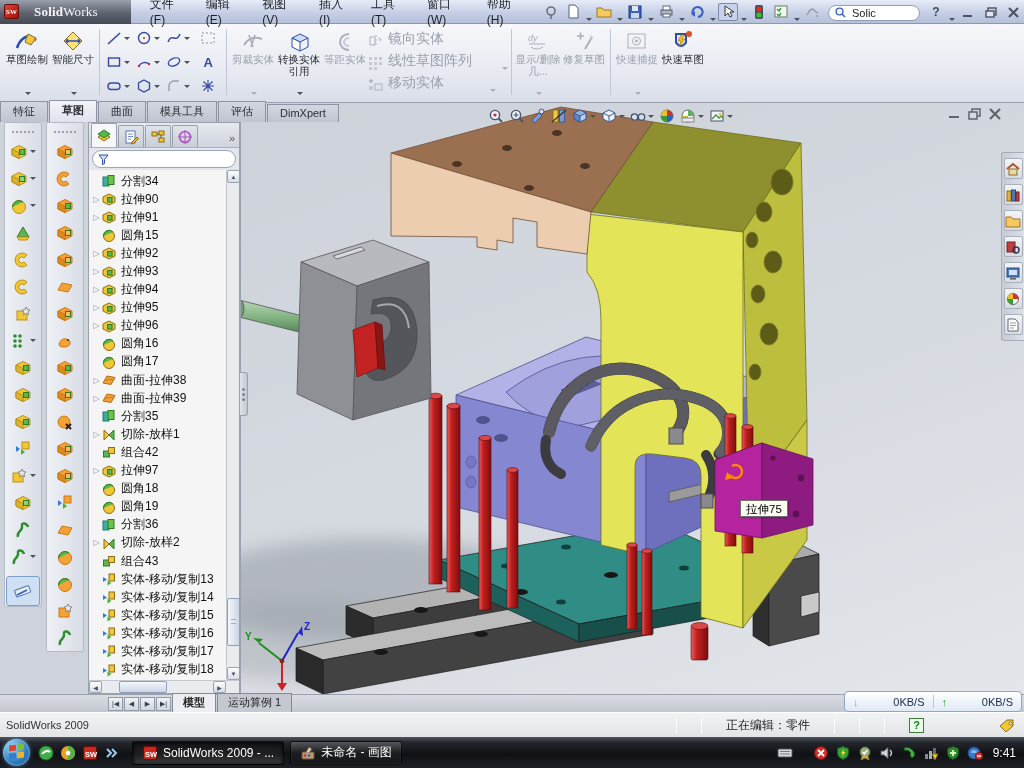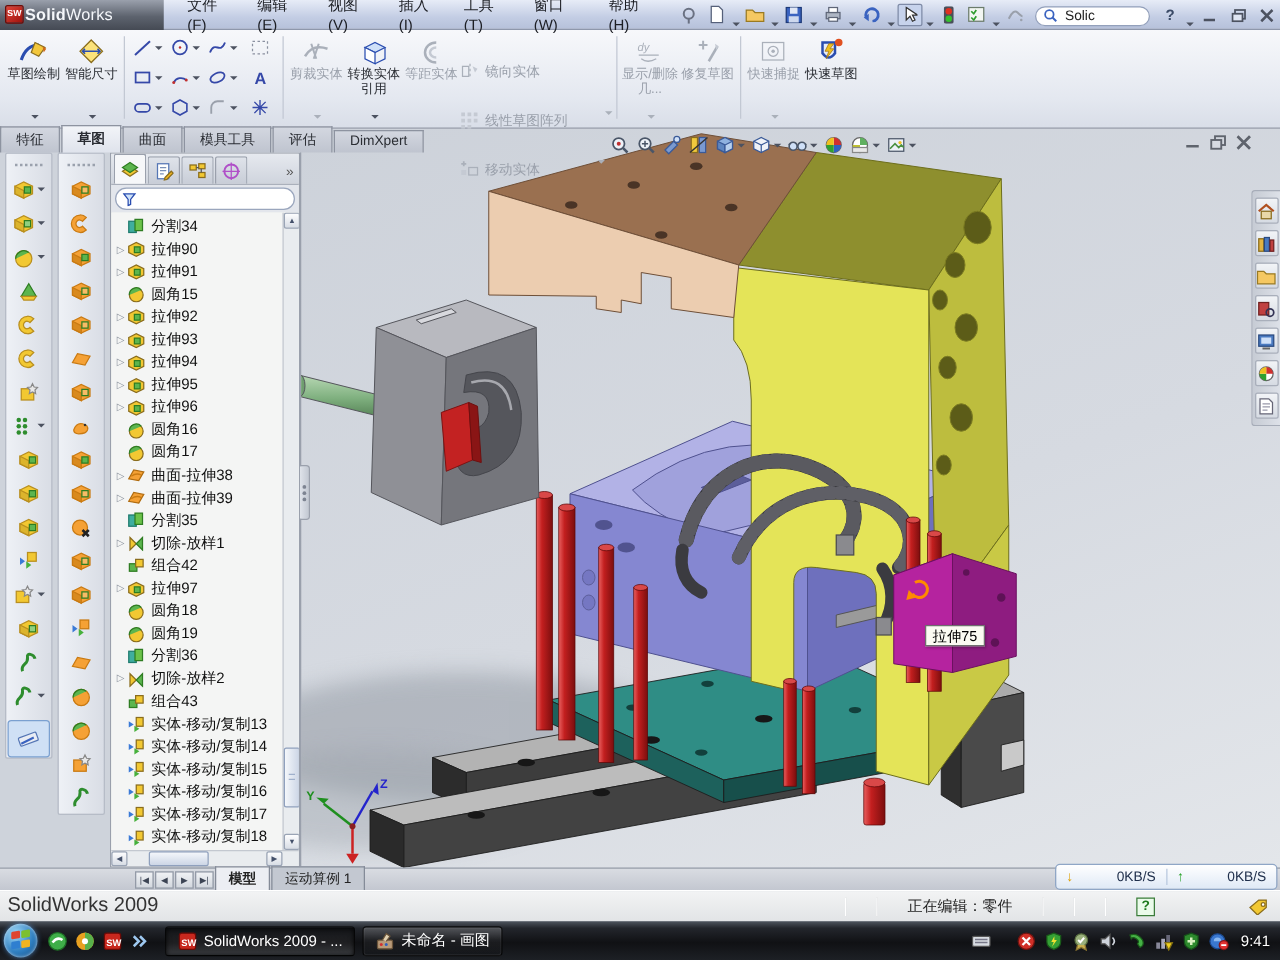--- a/index.html
+++ b/index.html
@@ -2,21 +2,21 @@
 <html><head>
 <meta charset="utf-8">
 <style>
   html,body{margin:0;padding:0;width:1024px;height:768px;overflow:hidden;
     font-family:"Liberation Sans","DejaVu Sans",sans-serif;-webkit-font-smoothing:antialiased;background:#ccd1d9;}
   *{box-sizing:border-box;}
   .abs{position:absolute;}
   
   #titlebar{left:0;top:0;width:1024px;height:24px;background:linear-gradient(#e7ecf7,#c3cde4 60%,#b6c1da);
     border-bottom:1px solid #8e97ab;display:flex;align-items:center;z-index:40;}
-  #brand{width:134px;height:24px;background:linear-gradient(#9aa0ac,#5d636e 55%,#454a54);display:flex;align-items:center;gap:1px;padding-left:4px;}
+  #brand{width:134px;height:24px;background:linear-gradient(#9aa0ac,#5d636e 55%,#454a54);display:flex;align-items:center;gap:15px;padding-left:4px;font-family:Liberation Serif, serif;}
   #swcube{width:15px;height:15px;background:linear-gradient(135deg,#e0453a,#9e120c);border-radius:2px;color:#fff;font-size:7px;font-weight:bold;
     display:flex;align-items:center;justify-content:center;border:1px solid #6d0a06;}
   #brandtext{color:#f4f6fa;font-size:13px;letter-spacing:.2px;}
   #brandtext b{font-weight:bold;}
   #menus{display:flex;align-items:center;height:40px;margin-left:10px;}
   .menu{font-size:12px;color:#1c1e24;padding:4px 9px;cursor:default;}
   #tb-std{display:flex;align-items:flex-end;gap:2px;margin-left:6px;}
   .tbtn{width:20px;height:18px;display:flex;align-items:center;justify-content:center;border-radius:2px;}
   .tbtn.pressed{background:#c7d3ec;border:1px solid #7e8aa6;}
   .dd6{width:0;height:0;border-left:3px solid transparent;border-right:3px solid transparent;border-top:3px solid #4c5260;margin-left:1px;}
@@ -29,21 +29,21 @@
   .rgroup{position:absolute;top:2px;height:72px;display:flex;}
   .bigbtn{width:46px;height:72px;display:flex;flex-direction:column;align-items:center;justify-content:flex-start;padding-top:4px;border-radius:3px;}
   .bigbtn .bicon{height:24px;display:flex;align-items:center;}
   .bigbtn .blabel{font-size:10.5px;line-height:11.5px;text-align:center;color:#2a2d33;width:46px;}
   .bigbtn .bdd{margin-top:auto;margin-bottom:3px;}
   .bigbtn.dis .blabel{color:#9aa0ab;}
   .rsep{width:1px;height:66px;background:#c2c8d3;margin:3px 3px 0;}
   #sketchgrid{display:grid;grid-template-columns:repeat(4,30px);grid-template-rows:repeat(3,24px);align-items:center;}
   .sgcell{display:flex;align-items:center;justify-content:center;gap:1px;}
   .rowbtns{display:flex;flex-direction:column;justify-content:flex-start;padding-top:4px;gap:4px;}
-  .rowbtn{display:flex;align-items:flex-start;gap:4px;font-size:11px;color:#9aa0ab;white-space:nowrap;margin-top:20px;}
+  .rowbtn{display:flex;align-items:flex-end;gap:4px;font-size:14px;color:#9aa0ab;white-space:nowrap;}
   #dswm{right:8px;top:26px;font-family:"Liberation Serif","DejaVu Serif",serif;font-style:italic;font-size:64px;color:#dde1e9;z-index:29;
     letter-spacing:-8px;text-shadow:1px 1px 0 #f4f6f9;}
   
   #cmtabs{left:0;top:103px;width:358px;height:19px;display:flex;align-items:flex-end;z-index:35;}
   .cmtab{font-size:11px;color:#2a2d33;background:linear-gradient(#d3d7e0,#bfc4cf);border:1px solid #8d93a0;border-bottom:none;
     padding:2px 12px 3px;margin-right:1px;}
   .cmtab.active{background:linear-gradient(#f2f4f8,#dfe3ec);font-weight:bold;padding-bottom:4px;}
   
   #lefttools{left:0;top:122px;width:88px;height:572px;background:#ced3db;z-index:20;}
   .toolcol{position:absolute;top:0;width:38px;background:linear-gradient(90deg,#eef1f6,#d9dde5);border:1px solid #b6bcc7;border-radius:2px;
@@ -89,21 +89,21 @@
   #tooltip75{left:740px;top:500px;height:17px;background:#fbfbf2;border:1px solid #6f6f6f;font-size:11.5px;color:#000;
     padding:1px 5px;z-index:26;box-shadow:1px 1px 2px rgba(0,0,0,.25);}
   
   #mtstrip{left:0;top:694px;width:1024px;height:18px;background:linear-gradient(#d9dce2,#c3c7d0);border-top:1px solid #9aa0ac;display:flex;align-items:flex-end;z-index:30;}
   .navb{width:15px;height:14px;background:linear-gradient(#f0f2f5,#d2d7de);border:1px solid #939aa7;font-size:7px;color:#3c4454;
     display:flex;align-items:center;justify-content:center;margin-right:1px;}
   .mtab{font-size:11px;padding:1px 10px 2px;border:1px solid #848b98;border-bottom:none;background:#c3c8d1;color:#222;margin-right:1px;}
   .mtab.active{background:#eceef3;font-weight:bold;}
   
   #statusbar{left:0;top:712px;width:1024px;height:25px;background:linear-gradient(#f2f3f4,#e2e4e6);border-top:1px solid #fff;display:flex;align-items:center;z-index:30;}
-  #sbleft{font-size:16px;color:#333;padding-left:6px;}
+  #sbleft{font-size:11px;color:#333;padding-left:6px;}
   #sbright{margin-left:auto;display:flex;align-items:center;gap:24px;padding-right:8px;font-size:12px;color:#222;}
   .sbsep{width:1px;height:15px;background:#bfc2c6;border-right:1px solid #fff;}
   #sbq{width:15px;height:15px;border:1px solid #3b7b3b;background:#eafbea;color:#1c7a1c;font-weight:bold;font-size:11px;
     display:flex;align-items:center;justify-content:center;}
   
   #netw{left:844px;top:691px;width:178px;height:21px;background:linear-gradient(#ffffff,#dfe9f6);border:1px solid #8fa6c6;border-radius:4px;
     display:flex;align-items:center;z-index:45;font-size:11px;color:#20304c;}
   .nethalf{flex:1;display:flex;align-items:center;justify-content:space-between;padding:0 8px;}
   .netdiv{width:1px;height:13px;background:#b8c8de;}
   

